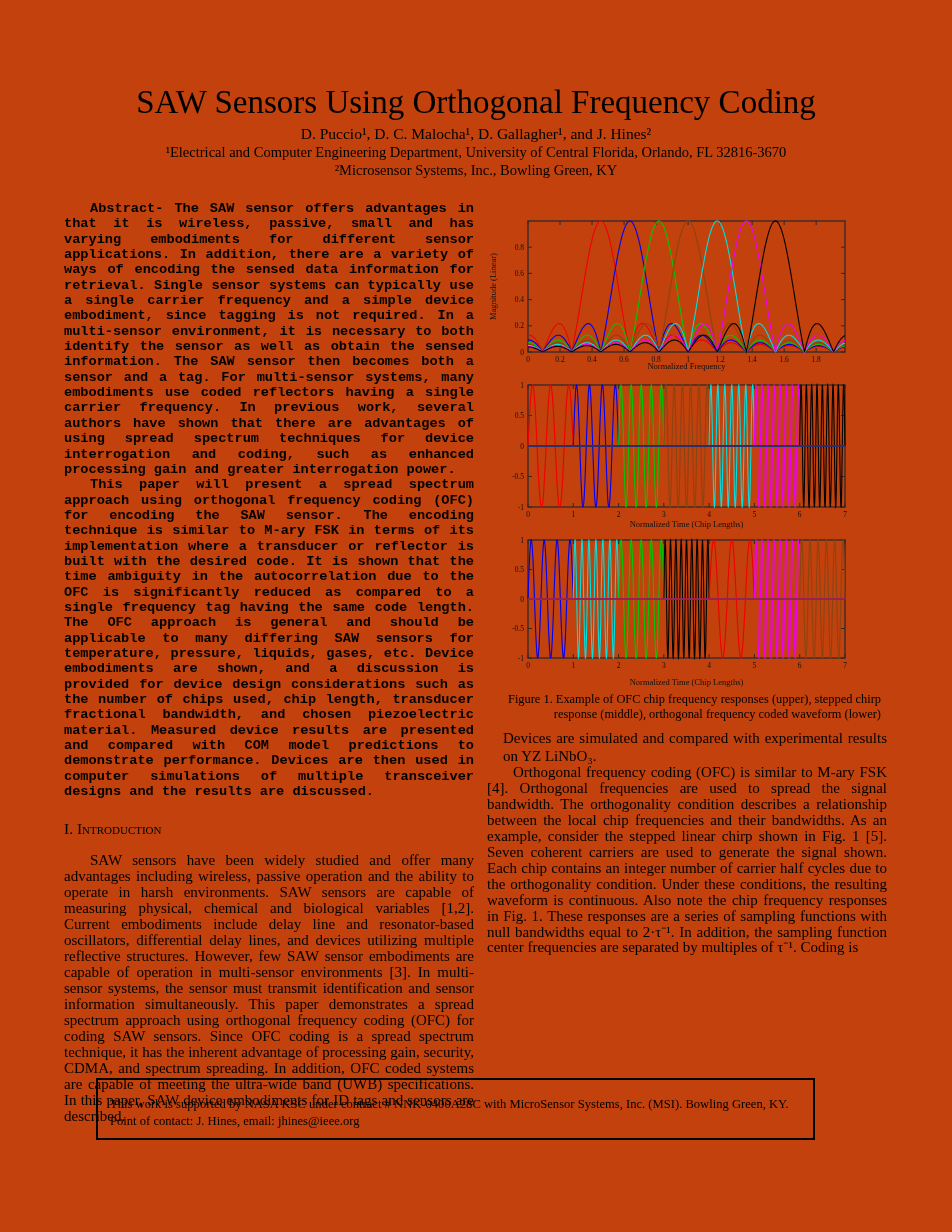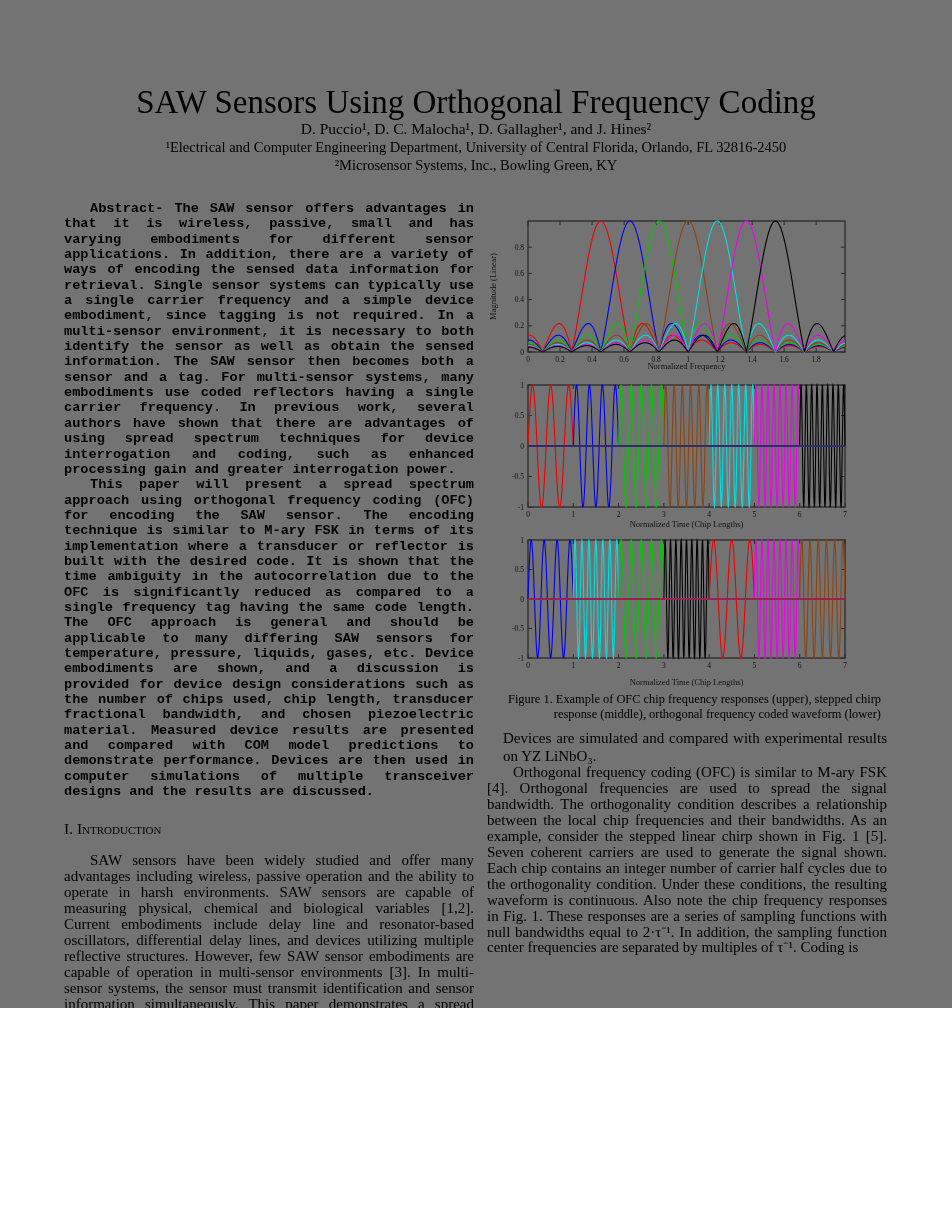--- a/index.html
+++ b/index.html
@@ -1,21 +1,21 @@
 <!DOCTYPE html>
 <html><head>
 <meta charset="utf-8">
 <style>
   html,body{margin:0;padding:0;background:#ffffff;}
-  .page{position:relative;width:952px;height:1008px;background:#737373;overflow:hidden;
+  .page{position:relative;width:952px;height:1232px;background:#c2410c;overflow:hidden;
         font-family:"Liberation Serif",serif;color:#000;}
   
   .head{position:absolute;top:84px;left:0;width:952px;text-align:center;}
   .title{font-size:33px;line-height:1.1;font-weight:400;margin:0;}
-  .authors{font-size:15.5px;}
+  .authors{font-size:15.5px;margin-top:5px;}
   .affil{font-size:14.5px;margin-top:1px;}
   
   .col-left{position:absolute;left:64px;top:201px;width:410px;}
   .col-right{position:absolute;left:487px;top:205px;width:400px;}
   .abs-p{font-weight:bold;font-size:13.6px;line-height:15.35px;text-align:justify;
          margin:0;text-indent:26px;font-family:Liberation Mono, monospace;}
   .sec-head{font-size:15.5px;font-variant:small-caps;text-align:left;font-weight:400;
             margin:21px 0 15px 0;}
   .body-p{font-size:15px;line-height:15.95px;text-align:justify;margin:0;text-indent:26px;}
   .cont-p{font-size:15px;line-height:17.5px;text-align:justify;margin:9px 0 0 16px;}
@@ -28,21 +28,21 @@
                 border:2px solid #000;padding:16px 12px 8px 12px;font-size:12.6px;line-height:17px;}
 </style>
 </head>
 <body>
 
 <div class="page">
 
   <div class="head">
     <h1 class="title">SAW Sensors Using Orthogonal Frequency Coding</h1>
     <div class="authors">D. Puccio¹, D. C. Malocha¹, D. Gallagher¹, and J. Hines²</div>
-    <div class="affil">¹Electrical and Computer Engineering Department, University of Central Florida, Orlando, FL 32816-2450</div>
+    <div class="affil">¹Electrical and Computer Engineering Department, University of Central Florida, Orlando, FL 32816-3670</div>
     <div class="affil">²Microsensor Systems, Inc., Bowling Green, KY</div>
   </div>
 
   <div class="col-left">
     <p class="abs-p">Abstract- The SAW sensor offers advantages in that it is wireless, passive, small and has varying embodiments for different sensor applications. In addition, there are a variety of ways of encoding the sensed data information for retrieval. Single sensor systems can typically use a single carrier frequency and a simple device embodiment, since tagging is not required. In a multi-sensor environment, it is necessary to both identify the sensor as well as obtain the sensed information.   The SAW sensor then becomes both a sensor and a tag.  For multi-sensor systems, many embodiments use coded reflectors having a single carrier frequency.  In previous work, several authors have shown that there are advantages of using spread spectrum techniques for device interrogation and coding, such as enhanced processing gain and greater interrogation power.</p>
     <p class="abs-p">This paper will present a spread spectrum approach using orthogonal frequency coding (OFC) for encoding the SAW sensor.  The encoding technique is similar to M-ary FSK in terms of its implementation where a transducer or reflector is built with the desired code.  It is shown that the time ambiguity in the autocorrelation due to the OFC is significantly reduced as compared to a single frequency tag having the same code length.  The OFC approach is general and should be applicable to many differing SAW sensors for temperature, pressure, liquids, gases, etc.  Device embodiments are shown, and a discussion is provided for device design considerations such as the number of chips used, chip length, transducer fractional bandwidth, and chosen piezoelectric material.  Measured device results are presented and compared with COM model predictions to demonstrate performance.  Devices are then used in computer simulations of multiple transceiver designs and the results are discussed.</p>
     <h2 class="sec-head">I. Introduction</h2>
     <p class="body-p">SAW sensors have been widely studied and offer many advantages including wireless, passive operation and the ability to operate in harsh environments.  SAW sensors are capable of measuring physical, chemical and biological variables [1,2].  Current embodiments include delay line and resonator-based oscillators, differential delay lines, and devices utilizing multiple reflective structures.  However, few SAW sensor embodiments are capable of operation in multi-sensor environments [3].  In multi-sensor systems, the sensor must transmit identification and sensor information simultaneously.  This paper demonstrates a spread spectrum approach using orthogonal frequency coding (OFC) for coding SAW sensors.   Since OFC coding is a spread spectrum technique, it has the inherent advantage of processing gain, security, CDMA, and spectrum spreading.  In addition, OFC coded systems are capable of meeting the ultra-wide band (UWB) specifications.   In this paper, SAW device embodiments for ID tags and sensors are described.</p>
   </div>
 

